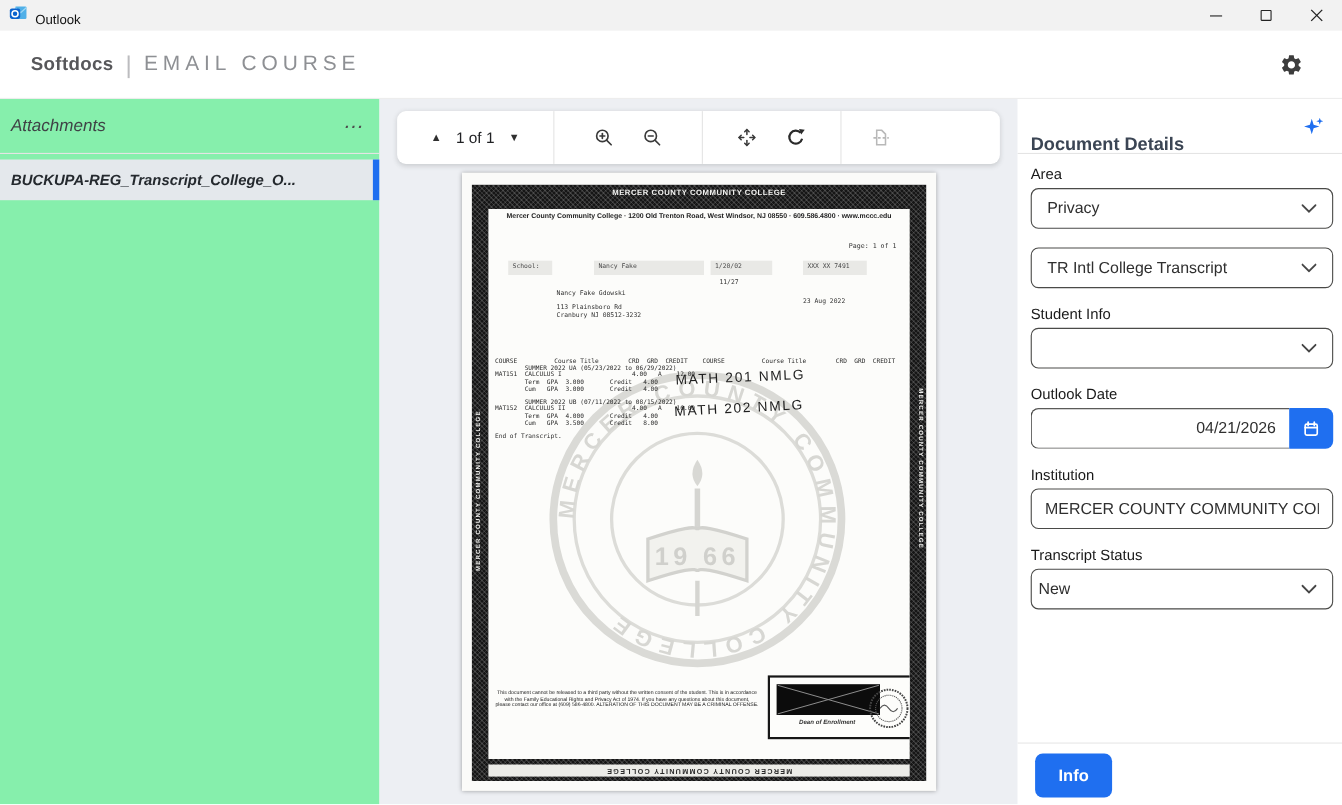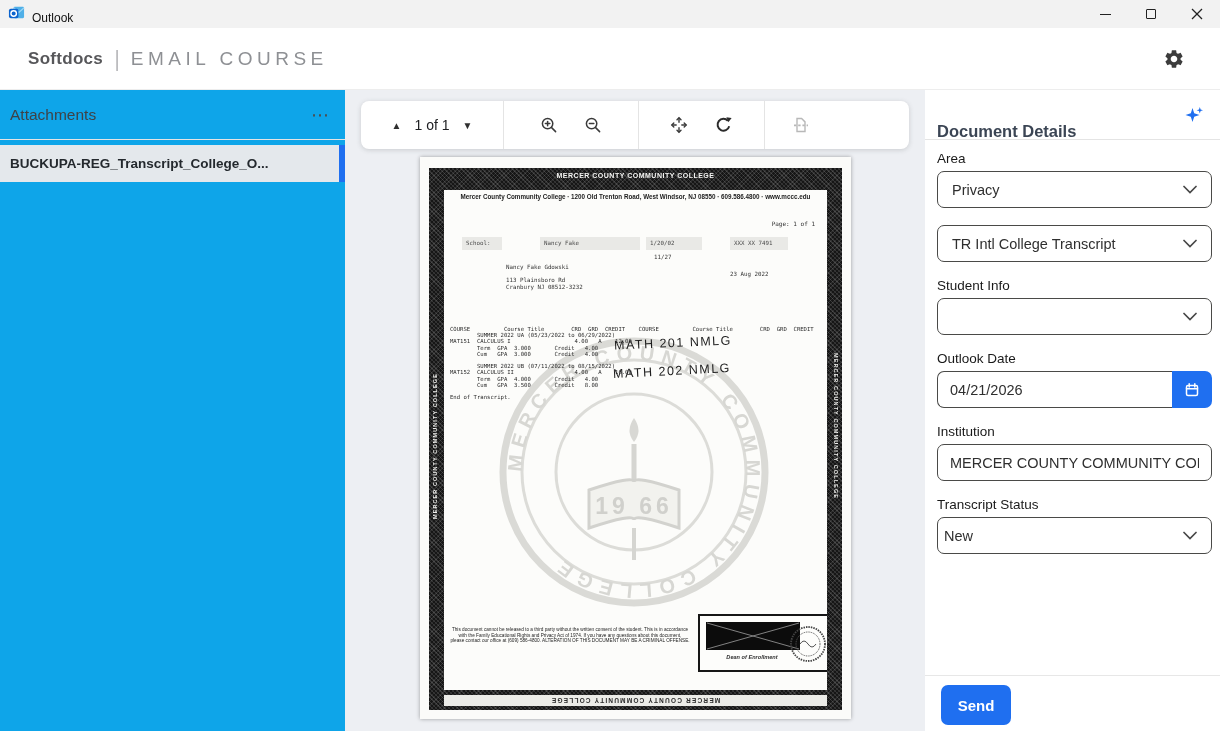--- a/index.html
+++ b/index.html
@@ -20,21 +20,21 @@
   .app-header { height:62px; background:#fff; display:flex; align-items:center;
     justify-content:space-between; padding:0 32px 0 28px; border-bottom:1px solid #ededed; }
   .brand { display:flex; align-items:center; gap:11px; }
   .brand-name { font-size:17px; font-weight:bold; color:#57575a; letter-spacing:.3px; }
   .brand-sep { font-size:22px; color:#bcbcbf; font-weight:normal; }
   .brand-product { font-size:19px; color:#8e9094; letter-spacing:4.5px; }
   .gear-btn { width:28px; height:28px; display:flex; align-items:center; justify-content:center; cursor:pointer; }
 
   
   .main { display:flex; height:641px; }
-  .left-panel { width:345px; background:#0ea5e9; flex-shrink:0; }
+  .left-panel { width:345px; background:#86efac; flex-shrink:0;font-style:italic; }
   .center-panel { width:580px; background:#edeff3; position:relative; flex-shrink:0; }
   .right-panel { width:295px; background:#fff; display:flex; flex-direction:column; }
 
   
   .panel-head { height:50px; display:flex; align-items:center; justify-content:space-between;
     border-bottom:1px solid #e4e4e4; }
   .left-panel .panel-head { padding:0 14px 0 10px; }
   .left-panel-title { font-size:15.5px; color:#3f4246; }
   .more-btn { font-size:18px; color:#4d4d4d; letter-spacing:2px; cursor:pointer; line-height:10px; }
   .attach-item { height:37px; margin-top:5px; background:#e4e8ec; display:flex; align-items:center;
@@ -110,21 +110,21 @@
   .fgroup { margin-bottom:17px; }
   .flabel { font-size:13.5px; color:#191919; margin-bottom:5px; line-height:14px; }
   .select { height:37px; border:1px solid #4a4a48; border-radius:7px; display:flex;
     align-items:center; justify-content:space-between; padding:0 14px; font-size:14.5px;
     color:#2f2f2f; background:#fff; cursor:pointer; }
   .select-status { padding-left:6px; }
   .select-value { white-space:nowrap; overflow:hidden; }
   .tinput { height:37px; width:100%; border:1px solid #4a4a48; border-radius:7px; padding:0 12px;
     font-size:14.5px; color:#2f2f2f; background:#fff; font-family:"Liberation Sans", sans-serif; }
   .date-row { display:flex; }
-  .date-input { flex:1; border-radius:7px 0 0 7px; border-right:none; min-width:0; }
+  .date-input { flex:1; border-radius:7px 0 0 7px; border-right:none; min-width:0;text-align:right; }
   .cal-btn { width:40px; height:37px; background:#1f6ff0; border:none; border-radius:0 7px 7px 0;
     display:flex; align-items:center; justify-content:center; cursor:pointer; }
   .send-bar { border-top:1px solid #e7e7e7; height:56px; padding:9px 0 0 16px; }
   .send-btn { width:70px; height:40px; background:#1f6ff0; color:#fff; font-weight:bold;
     font-size:15px; border:none; border-radius:7px; cursor:pointer;
     font-family:"Liberation Sans", sans-serif; }
 </style>
 </head>
 <body>
 
@@ -391,18 +391,18 @@
             <span class="select-value">New</span>
             <svg width="14" height="9" viewBox="0 0 14 9" fill="none" stroke="#474747" stroke-width="1.7" stroke-linecap="round">
                 <polyline points="1,1.5 7,7.5 13,1.5"></polyline>
               </svg>
           </div>
         </div>
 
       </div>
 
       <div class="send-bar">
-        <button class="send-btn">Send</button>
+        <button class="send-btn">Info</button>
       </div>
     </aside>
 
   </div>
 </div>
 
 </body></html>

